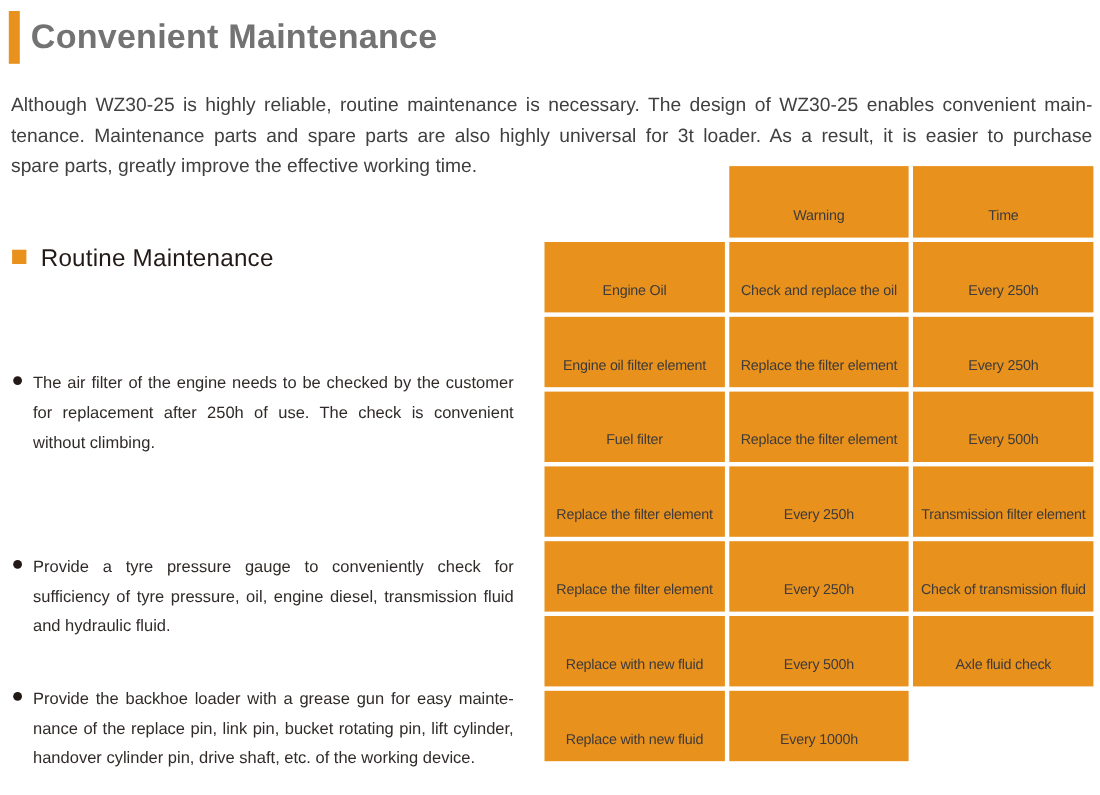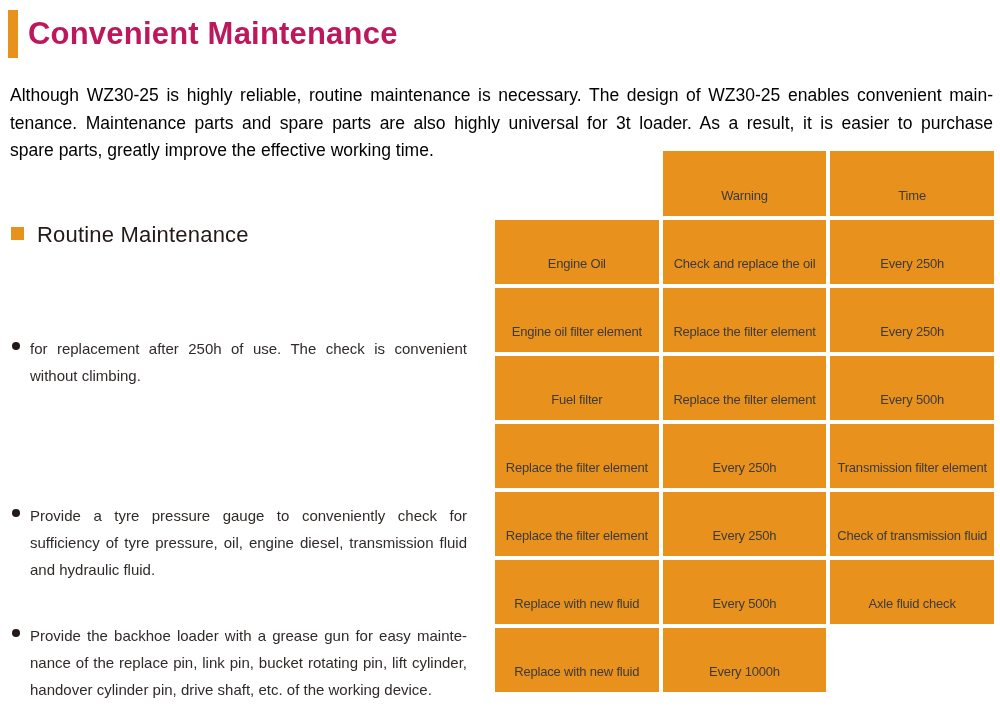--- a/index.html
+++ b/index.html
@@ -3,25 +3,25 @@
 <meta charset="utf-8">
 <style>
   * { margin:0; padding:0; box-sizing:border-box; }
   html,body { background:#ffffff; }
   body { font-family:"Liberation Sans","DejaVu Sans",sans-serif; }
   .page { position:relative; width:1000px; height:723px; background:#ffffff; overflow:hidden; }
 
   
   .accent-bar { position:absolute; left:8px; top:10px; width:10px; height:48px; background:#E8921D; }
   .page-title { position:absolute; left:28px; top:16px; font-size:31px; font-weight:bold;
-                color:#be185d; letter-spacing:0.2px; }
+                color:#737373; letter-spacing:0.2px; }
 
   
   .intro { position:absolute; left:10px; top:82px; width:983px; font-size:17.5px;
-           line-height:27.5px; color:#000000; }
+           line-height:27.5px; color:#404040; }
   .jl { text-align:justify; text-align-last:justify; }
 
   
   .section-head { position:absolute; left:11px; top:222px; display:flex; align-items:flex-start; }
   .section-marker { width:13px; height:13px; background:#E8921D; margin-top:5px; }
   .section-title { margin-left:13px; font-size:22px; font-weight:normal; color:#231916; letter-spacing:0.2px; }
 
   
   .bullet { position:absolute; left:10px; width:458px; }
   .bullet .dot { position:absolute; left:2px; top:7px; width:8px; height:8px;
@@ -53,20 +53,21 @@
   </div>
 
   <div class="section-head">
     <div class="section-marker"></div>
     <div class="section-title">Routine Maintenance</div>
   </div>
 
   <div class="bullet b1">
     <div class="dot"></div>
     <div class="btext">
+      <div class="jl">The air filter of the engine needs to be checked by the customer</div>
       <div class="jl">for replacement after 250h of use. The check is convenient</div>
       <div>without climbing.</div>
     </div>
   </div>
 
   <div class="bullet b2">
     <div class="dot"></div>
     <div class="btext">
       <div class="jl">Provide a tyre pressure gauge to conveniently check for</div>
       <div class="jl">sufficiency of tyre pressure, oil, engine diesel, transmission fluid</div>

